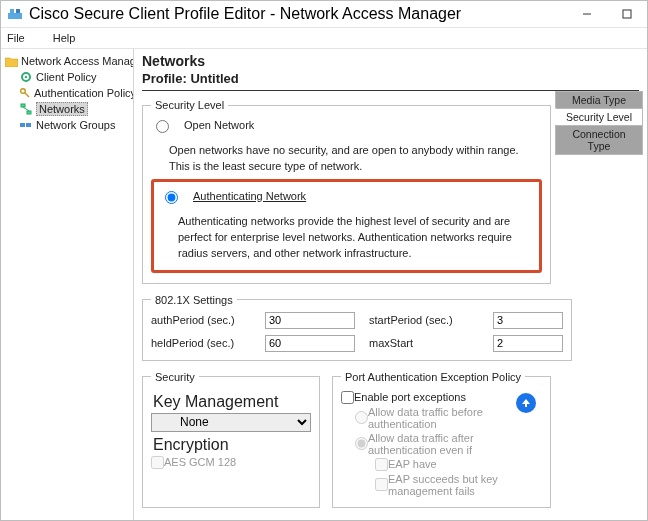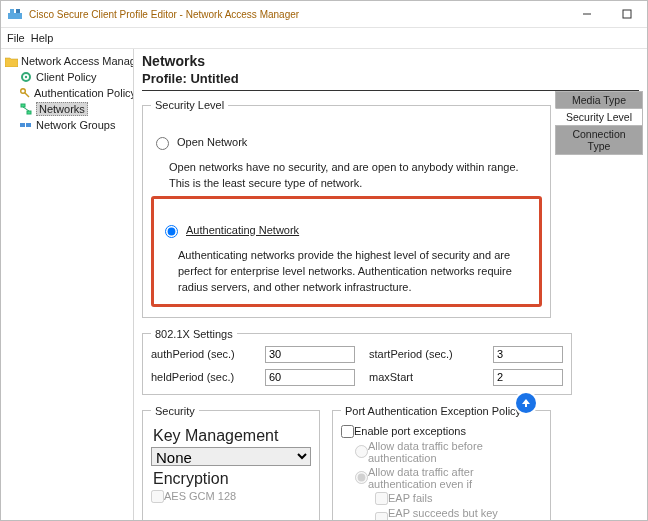--- a/index.html
+++ b/index.html
@@ -30,36 +30,36 @@
     padding: 0 0 0 6px;
     background: #fff;
     border-bottom: 1px solid #e4e4e4;
   }
   .titlebar .app-icon {
     width: 16px; height: 16px; margin-right: 6px;
     display: inline-flex; align-items:center; justify-content:center;
   }
   .titlebar .title {
     flex: 1;
-    font-size: 10px;
-    color: #a16207;
+    font-size: 16px;
+    color: #000000;
   }
   .winbtn {
     width: 40px; height: 26px; display:flex; align-items:center; justify-content:center;
     font-size: 13px; color:#444;
   }
   
   .menubar {
     height: 20px;
     display: flex;
     align-items: center;
     padding: 0 6px;
     background: #fff;
     border-bottom: 1px solid #e4e4e4;
-    gap: 6px;
+    gap: 28px;
   }
   .menubar span { color:#222; }
   
   .body {
     flex: 1;
     display: flex;
     min-height: 0;
   }
   .tree {
     width: 130px;
@@ -125,21 +125,21 @@
     padding: 6px 8px 8px 8px;
     font-size: 11px;
   }
   fieldset legend { padding: 0 4px; color:#222; }
   .secbox {
     border: 3px solid #d64a2c;
     border-radius: 3px;
     padding: 6px 6px;
     margin-top: 4px;
   }
-  .radio-row { display:flex; align-items:flex-start; gap:5px; margin-top:19px; }
+  .radio-row { display:flex; align-items:flex-start; gap:12px; margin-top:2px; }
   .radio-row input[type=radio] { margin-top:1px; }
   .desc { color:#222; margin: 10px 0 2px 18px; line-height: 1.45; }
   .underline { text-decoration: underline; }
   
   .grid8021x {
     display: grid;
     grid-template-columns: 100px 90px 110px 70px;
     row-gap: 6px;
     column-gap: 14px;
     align-items: center;
@@ -159,21 +159,22 @@
     margin-right: 88px;
     gap: 12px;
   }
   .lower fieldset { margin-right: 0; flex:1; }
   fieldset.sec-small { width: 160px; flex:none; }
   select.combo {
     width: 100%;
     height: 19px;
     border: 1px solid #999;
     background: #eee;
-    font-size: 15px;
+    font-size: 12px;
+    padding-left: 24px;
   }
   .chk { display:flex; align-items:center; margin:2px 0; color:#222; }
   .chk.dis { color:#999; }
   .chk input { margin:0; }
   .sublabel { font-size:16px; margin: 4px 0 2px 2px; }
   
   .footer {
     display:flex;
     justify-content:center;
     gap: 16px;
@@ -352,21 +353,21 @@
           <label class="chk dis" style="margin-left:14px;">
             <input type="radio" disabled="" style="">
             <span>Allow data traffic before authentication</span>
           </label>
           <label class="chk dis" style="margin-left:14px;">
             <input type="radio" disabled="" checked="" style="">
             <span>Allow data traffic after authentication even if</span>
           </label>
           <label class="chk dis" style="margin-left:34px;">
             <input type="checkbox" disabled="" style="">
-            <span>EAP fails</span>
+            <span>EAP have</span>
           </label>
           <label class="chk dis" style="margin-left:34px;">
             <input type="checkbox" disabled="" style="">
             <span>EAP succeeds but key management fails</span>
           </label>
         </fieldset>
       </div>
 
       <div class="footer">
         <div class="btn">Next</div>

